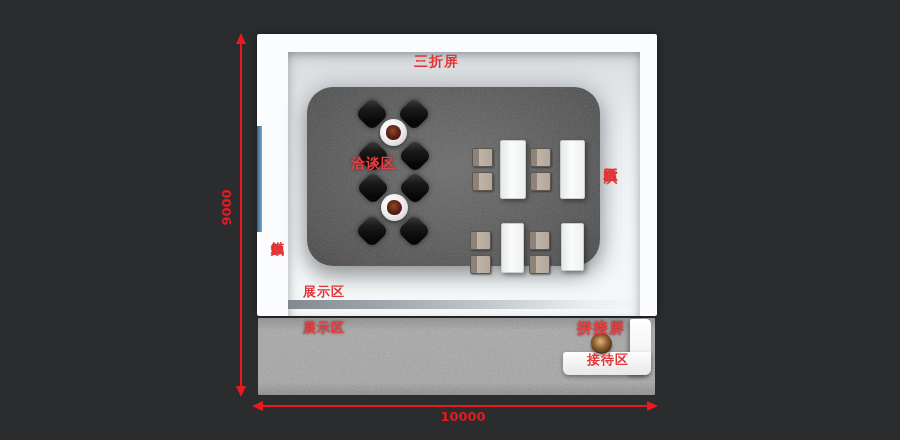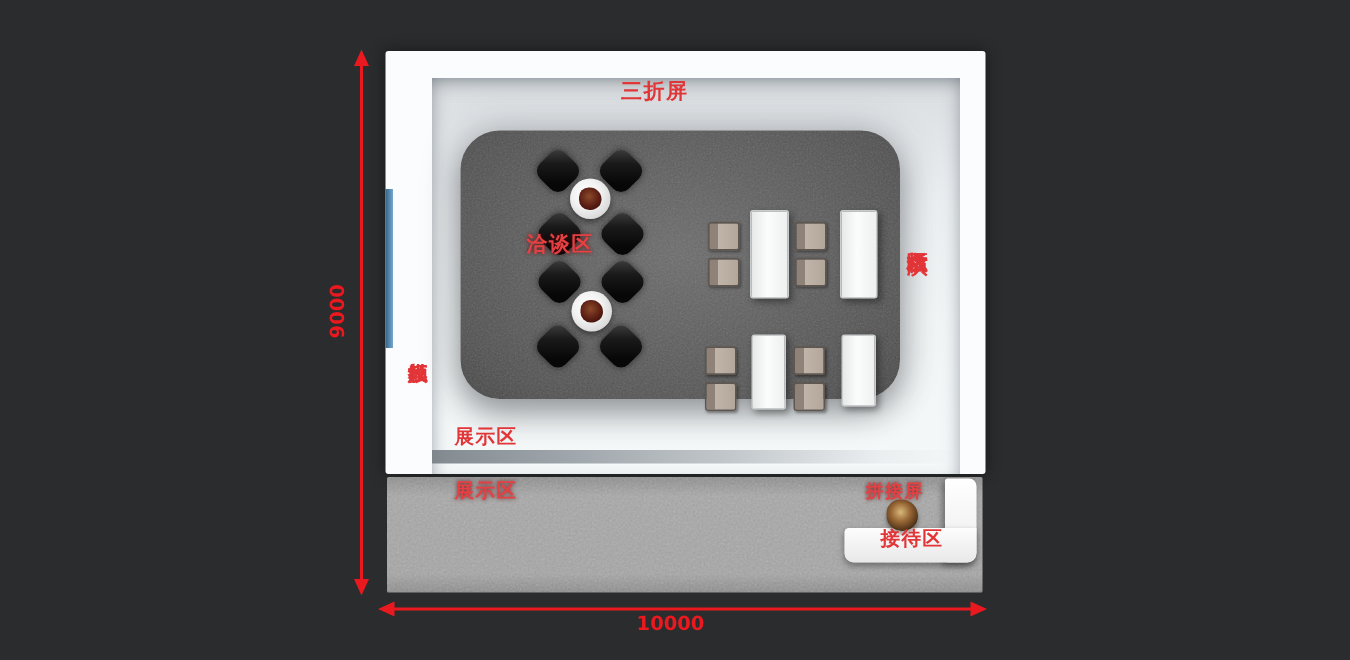--- a/index.html
+++ b/index.html
@@ -166,26 +166,26 @@
       <div class="abs beige-chair" style="left: 529px; top: 231px;"></div>
       <div class="abs beige-chair" style="left: 529px; top: 255px;"></div>
     </div>
 
   <div class="abs lbl" style="left:414px;top:54px;width:92px;">三折屏</div>
   <div class="abs lbl on-dark" style="left:351px;top:156px;width:58px;">洽谈区</div>
   <div class="abs lbl vertical" style="left:604px;top:157px;height:90px;">白板演示区</div>
   <div class="abs lbl vertical" style="left:271px;top:232px;height:46px;font-size:13px;">触摸频</div>
   <div class="abs lbl" style="left:303px;top:285px;width:48px;font-size:13px;">展示区</div>
   <div class="abs lbl on-dark" style="left:303px;top:321px;width:48px;font-size:13px;">展示区</div>
-  <div class="abs lbl on-dark" style="left:577px;top:321px;width:48px;font-size:12px;">拼接屏</div>
+  <div class="abs lbl on-dark" style="left:577px;top:321px;width:48px;font-size:15px;">拼接屏</div>
   <div class="abs lbl" style="left:587px;top:353px;width:48px;font-size:13px;">接待区</div>
 
   <div class="abs dim-line" style="left:240px;top:40px;width:2px;height:350px;"></div>
   <div class="abs arrow up" style="left:236px;top:33px;"></div>
   <div class="abs arrow down" style="left:236px;top:386px;"></div>
   <div class="abs dim-label" style="left:196px;top:200px;width:60px;transform:rotate(-90deg);">9000</div>
 
   <div class="abs dim-line" style="left:258px;top:405px;width:394px;height:2px;"></div>
   <div class="abs arrow left" style="left:252px;top:401px;"></div>
   <div class="abs arrow right" style="left:647px;top:401px;"></div>
-  <div class="abs dim-label" style="left:412px;top:409px;width:70px;">10000</div>
+  <div class="abs dim-label" style="left:428px;top:409px;width:70px;">10000</div>
 
 </div>
 
 </body></html>

